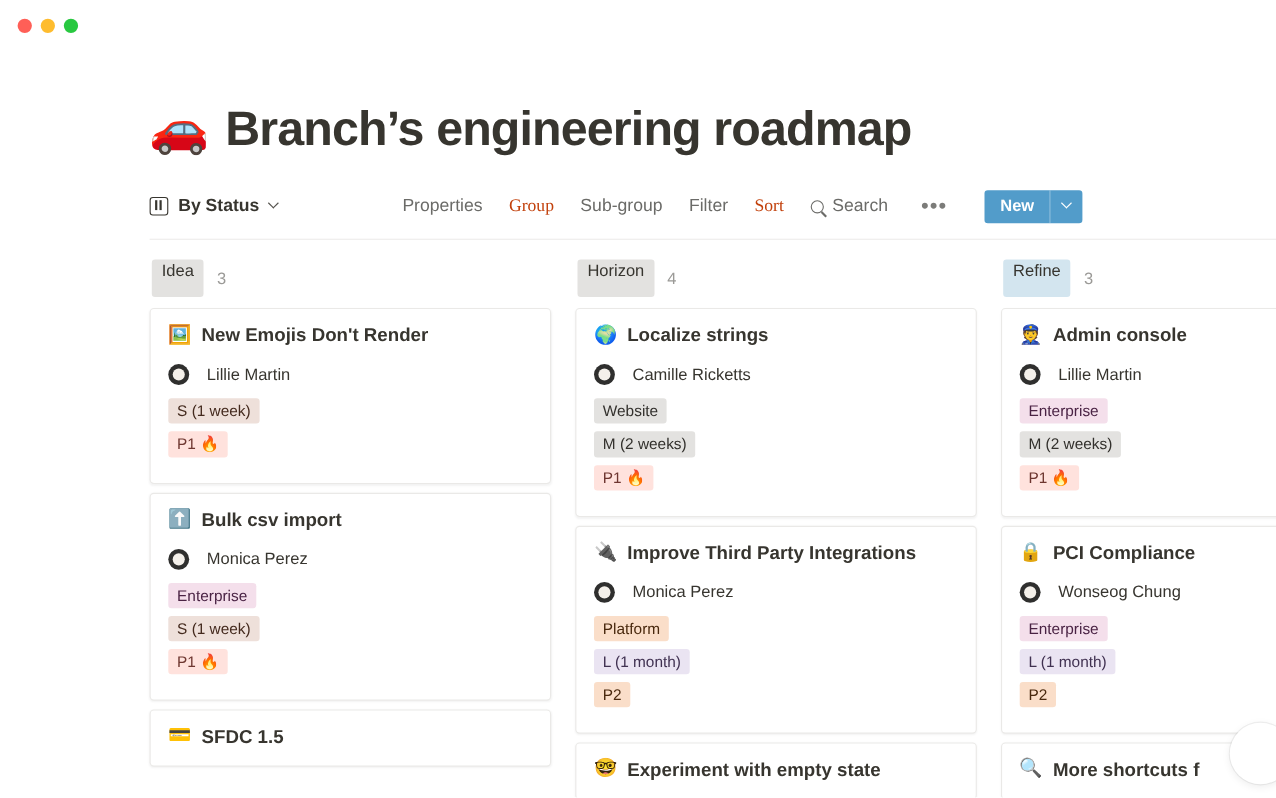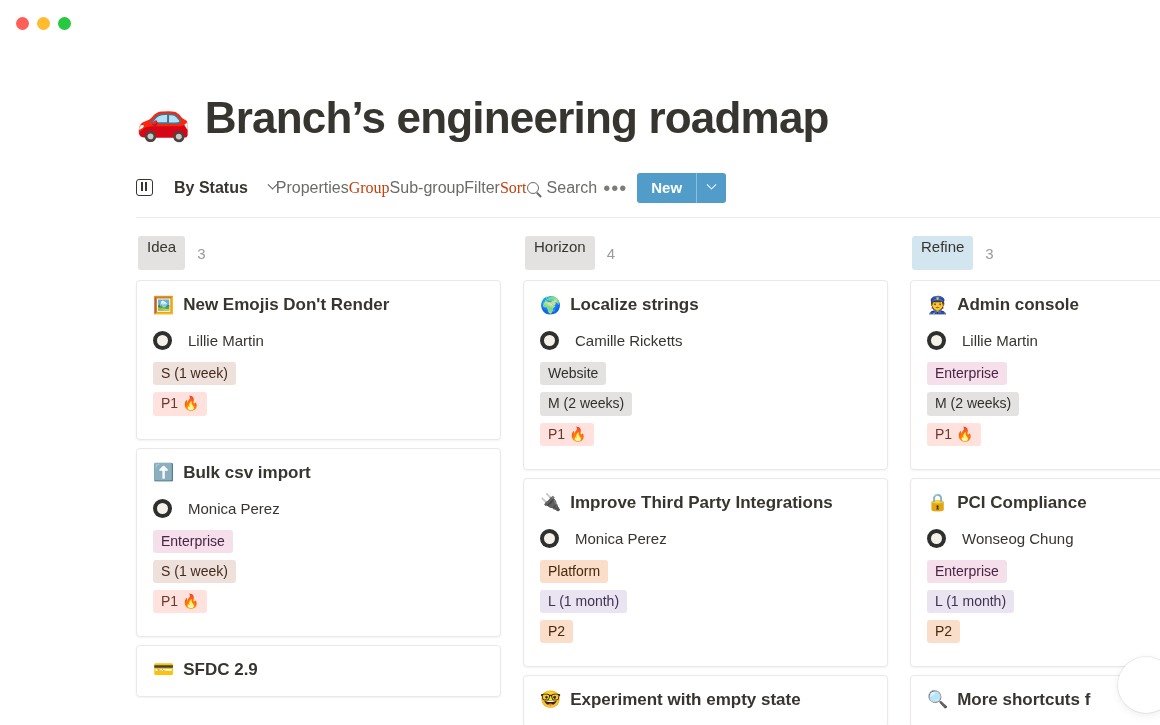--- a/index.html
+++ b/index.html
@@ -59,21 +59,21 @@
     display: flex;
     align-items: center;
     height: 52px;
     margin-top: 24px;
     border-bottom: 1px solid #EDECEA;
     padding-bottom: 8px;
   }
   .view-tab {
     display: flex;
     align-items: center;
-    gap: 21px;
+    gap: 9px;
     font-size: 16px;
     font-weight: bold;
     color: #37352F;
     cursor: pointer;
   }
   .board-icon {
     width: 17px; height: 17px;
     border: 1.6px solid #37352F;
     border-radius: 3px;
     position: relative;
@@ -92,20 +92,22 @@
   .chev {
     display: inline-block;
     width: 7px; height: 7px;
     border-right: 1.8px solid #55534E;
     border-bottom: 1.8px solid #55534E;
     transform: rotate(45deg) translate(-2px,-2px);
   }
   .tool-links {
     display: flex;
     align-items: center;
+    gap: 24px;
+    margin-left: 114px;
   }
   .tool-link {
     font-size: 16px;
     color: #6B6B68;
     cursor: pointer;
     white-space: nowrap;
   }
   .tool-link.active { color: #c2410c; font-family: Liberation Serif, serif; }
   .search-group {
     display: flex; align-items: center; gap: 8px;
@@ -348,21 +350,21 @@
             </div>
             <div class="tags">
               <div class="tag-row"><span class="tag t-pink">Enterprise</span></div>
               <div class="tag-row"><span class="tag t-beige">S (1 week)</span></div>
               <div class="tag-row"><span class="tag t-red">P1 🔥</span></div>
             </div>
           </div>
           <div class="card">
             <div class="card-title">
               <span class="emoji">💳</span>
-              <span>SFDC 2.9</span>
+              <span>SFDC 1.5</span>
             </div>
           </div>
         </div>
         <div class="column">
           <div class="col-head">
             <span class="col-badge grey">Horizon</span>
             <span class="col-count">4</span>
           </div>
           <div class="card">
             <div class="card-title">

